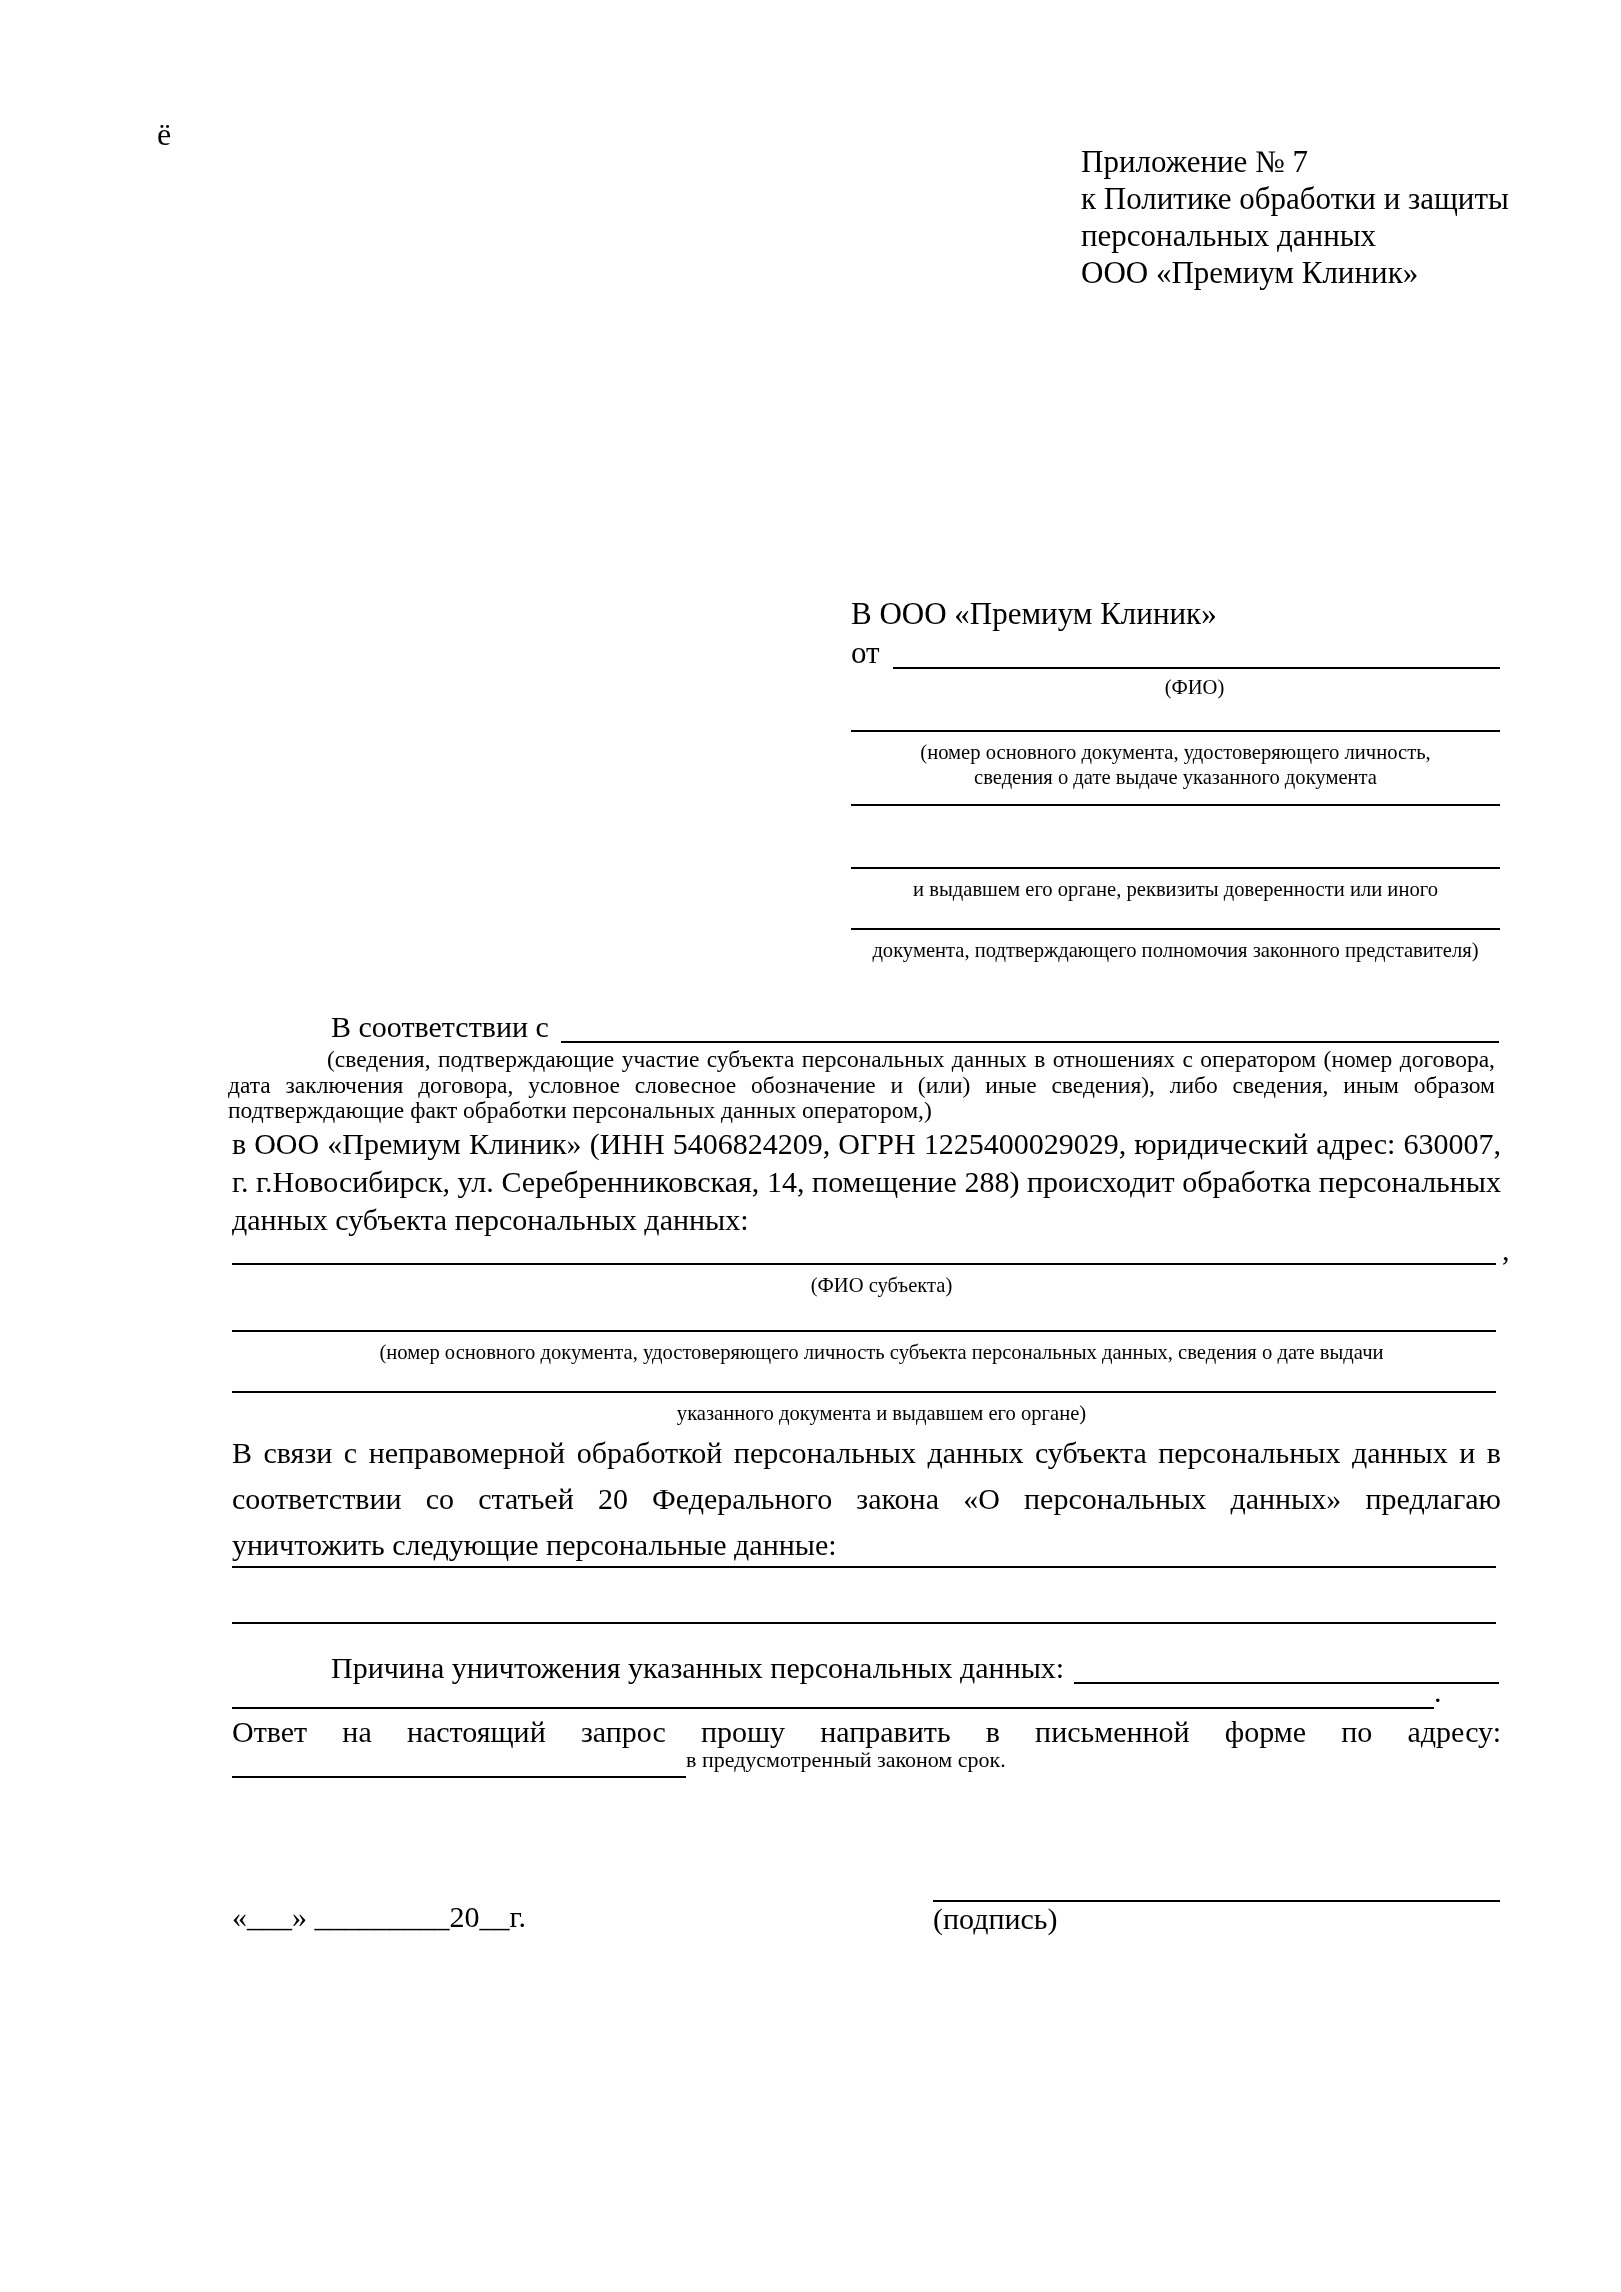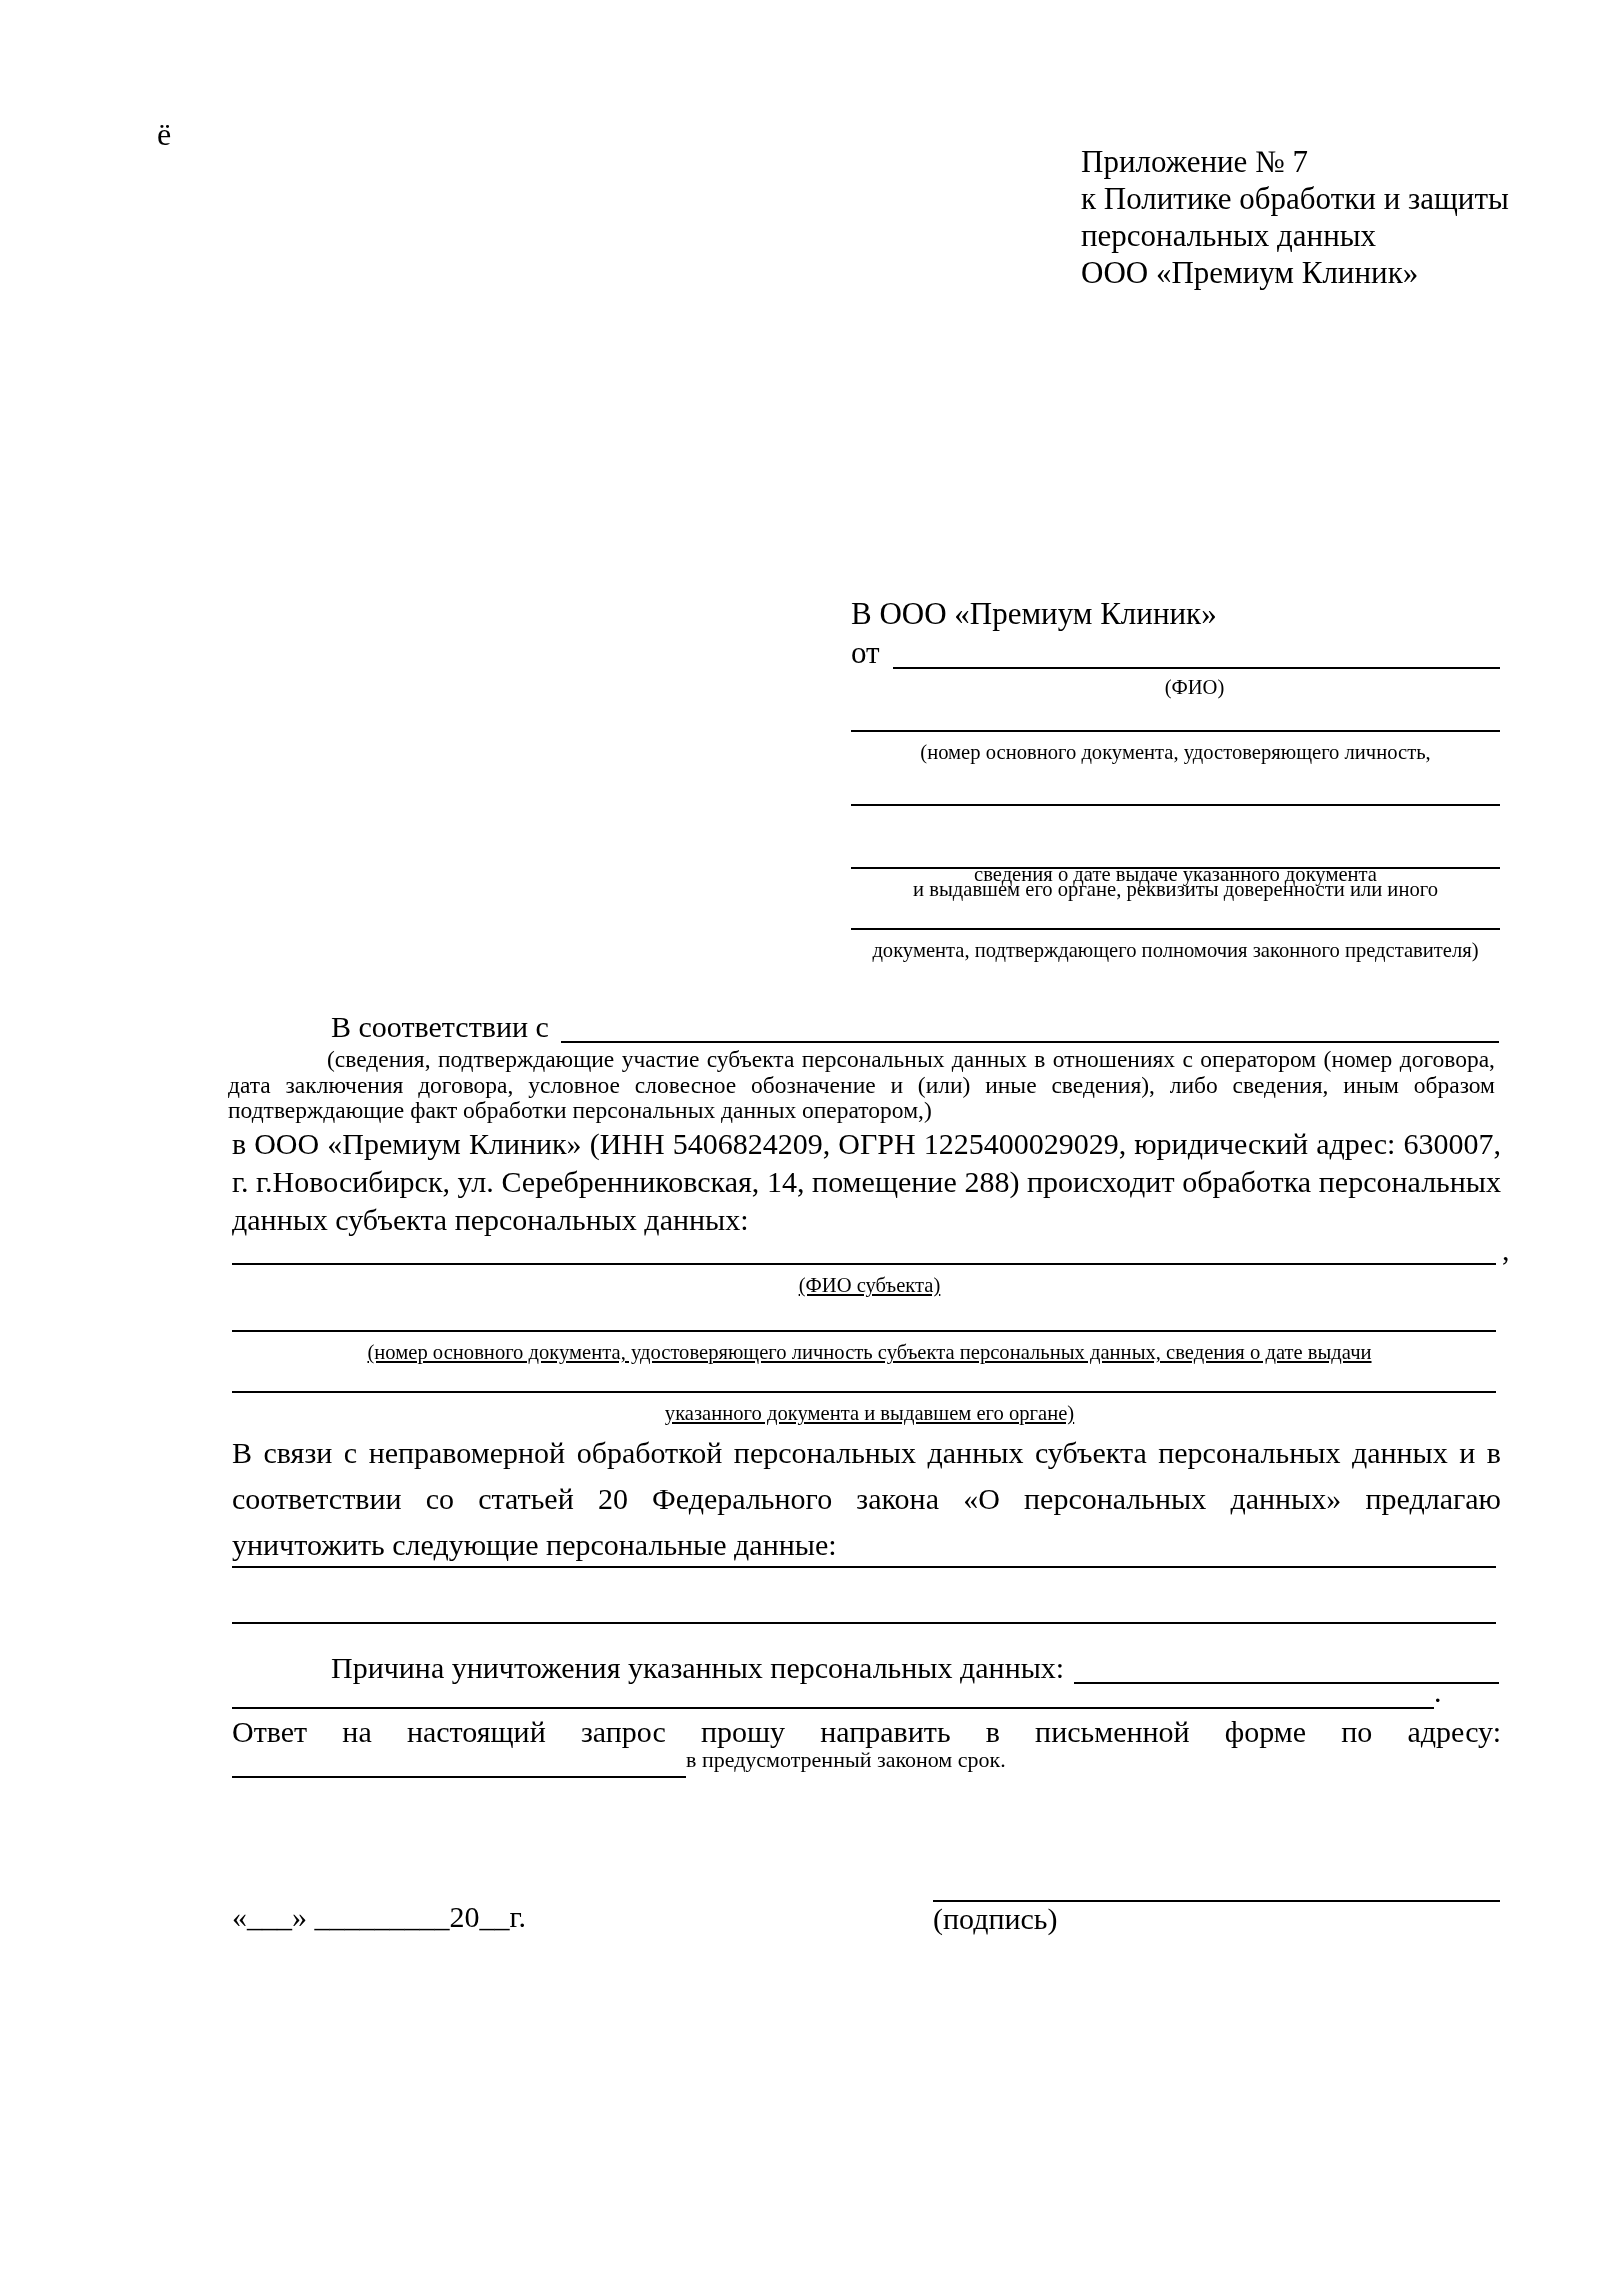--- a/index.html
+++ b/index.html
@@ -32,21 +32,21 @@
   .acc-row .lbl{white-space:nowrap;}
   .acc-row .fill{flex:1;height:31px;margin-left:11.8px;}
   .note{
     left:228px;top:1047px;width:1267px;
     font-size:23.5px;line-height:25.5px;text-align:justify;text-indent:99px;
   }
   .para{left:232px;width:1269px;font-size:30px;text-align:justify;}
   .op-para{top:1125px;line-height:38px;}
   .full-line{left:232px;width:1264px;height:0;border-bottom:2.9px solid #000;}
   .comma{left:1502px;top:1233px;font-size:30px;}
-  .wide-cap{left:236px;width:1267px;text-decoration:underline;}
+  .wide-cap{left:248px;width:1267px;}
   .un-para{top:1430px;line-height:46px;}
   .reason-row{left:232px;top:1651px;width:1267px;padding-left:99px;box-sizing:border-box;display:flex;font-size:30px;}
   .reason-row .lbl{white-space:nowrap;}
   .reason-row .fill{flex:1;height:31px;margin-left:9.8px;}
   .period-row{left:232px;top:1675px;width:1267px;display:flex;font-size:30px;}
   .period-row .fill{width:1202px;height:32px;}
   .ans-para{top:1713px;text-align-last:justify;line-height:38px;}
   .tail-row{left:232px;top:1747px;width:1267px;display:flex;font-size:22px;}
   .tail-row .fill{width:454px;height:29px;}
   .tail-row .txt{white-space:nowrap;}
@@ -75,21 +75,21 @@
   <div class="abs from-row">
     <span class="lbl">от</span>
     <span class="fill"></span>
   </div>
   <div class="abs cap fio-cap">(ФИО)</div>
 
   <div class="abs idline" style="top:730px;"></div>
   <div class="abs cap idcap" style="top:741px;">(номер основного документа, удостоверяющего личность,</div>
 
   <div class="abs idline" style="top:804px;"></div>
-  <div class="abs cap idcap" style="top:863px;">сведения о дате выдаче указанного документа</div>
+  <div class="abs cap idcap" style="top:766px;">сведения о дате выдаче указанного документа</div>
 
   <div class="abs idline" style="top:867px;"></div>
   <div class="abs cap idcap" style="top:878px;">и выдавшем его органе, реквизиты доверенности или иного</div>
 
   <div class="abs idline" style="top:928px;"></div>
   <div class="abs cap idcap" style="top:939px;">документа, подтверждающего полномочия законного представителя)</div>
 
   <div class="abs acc-row">
     <span class="lbl">В соответствии с</span>
     <span class="fill"></span>

